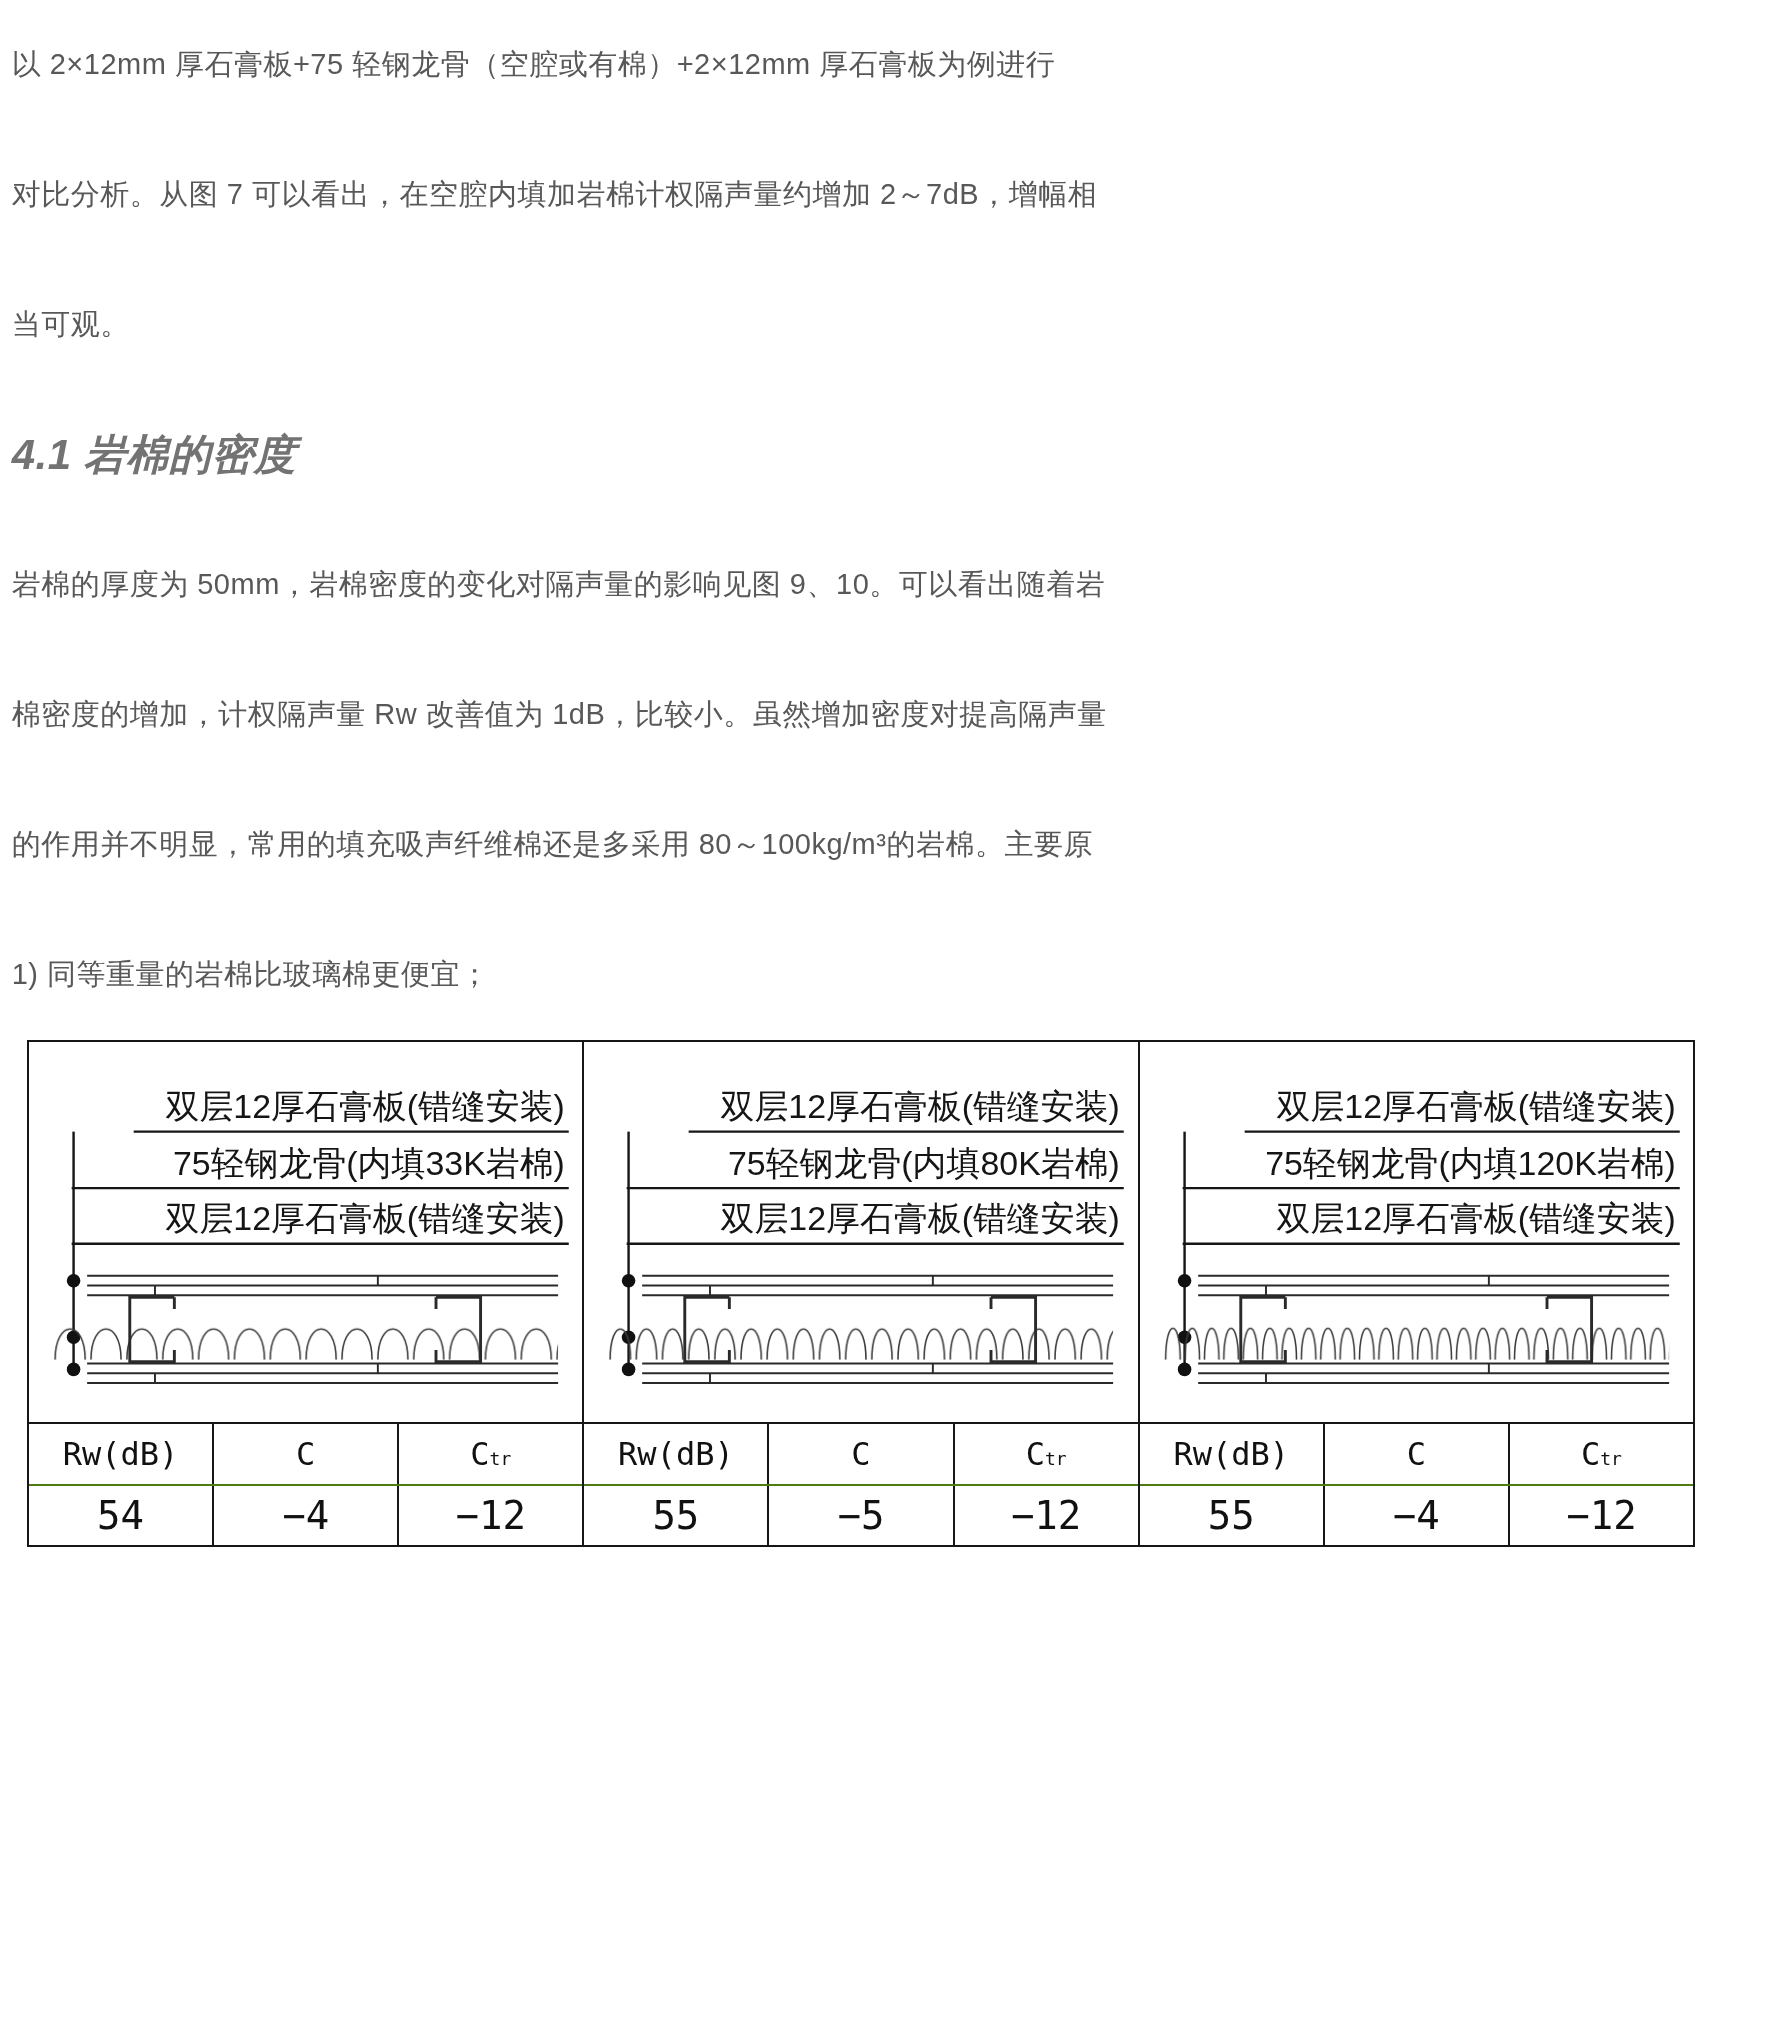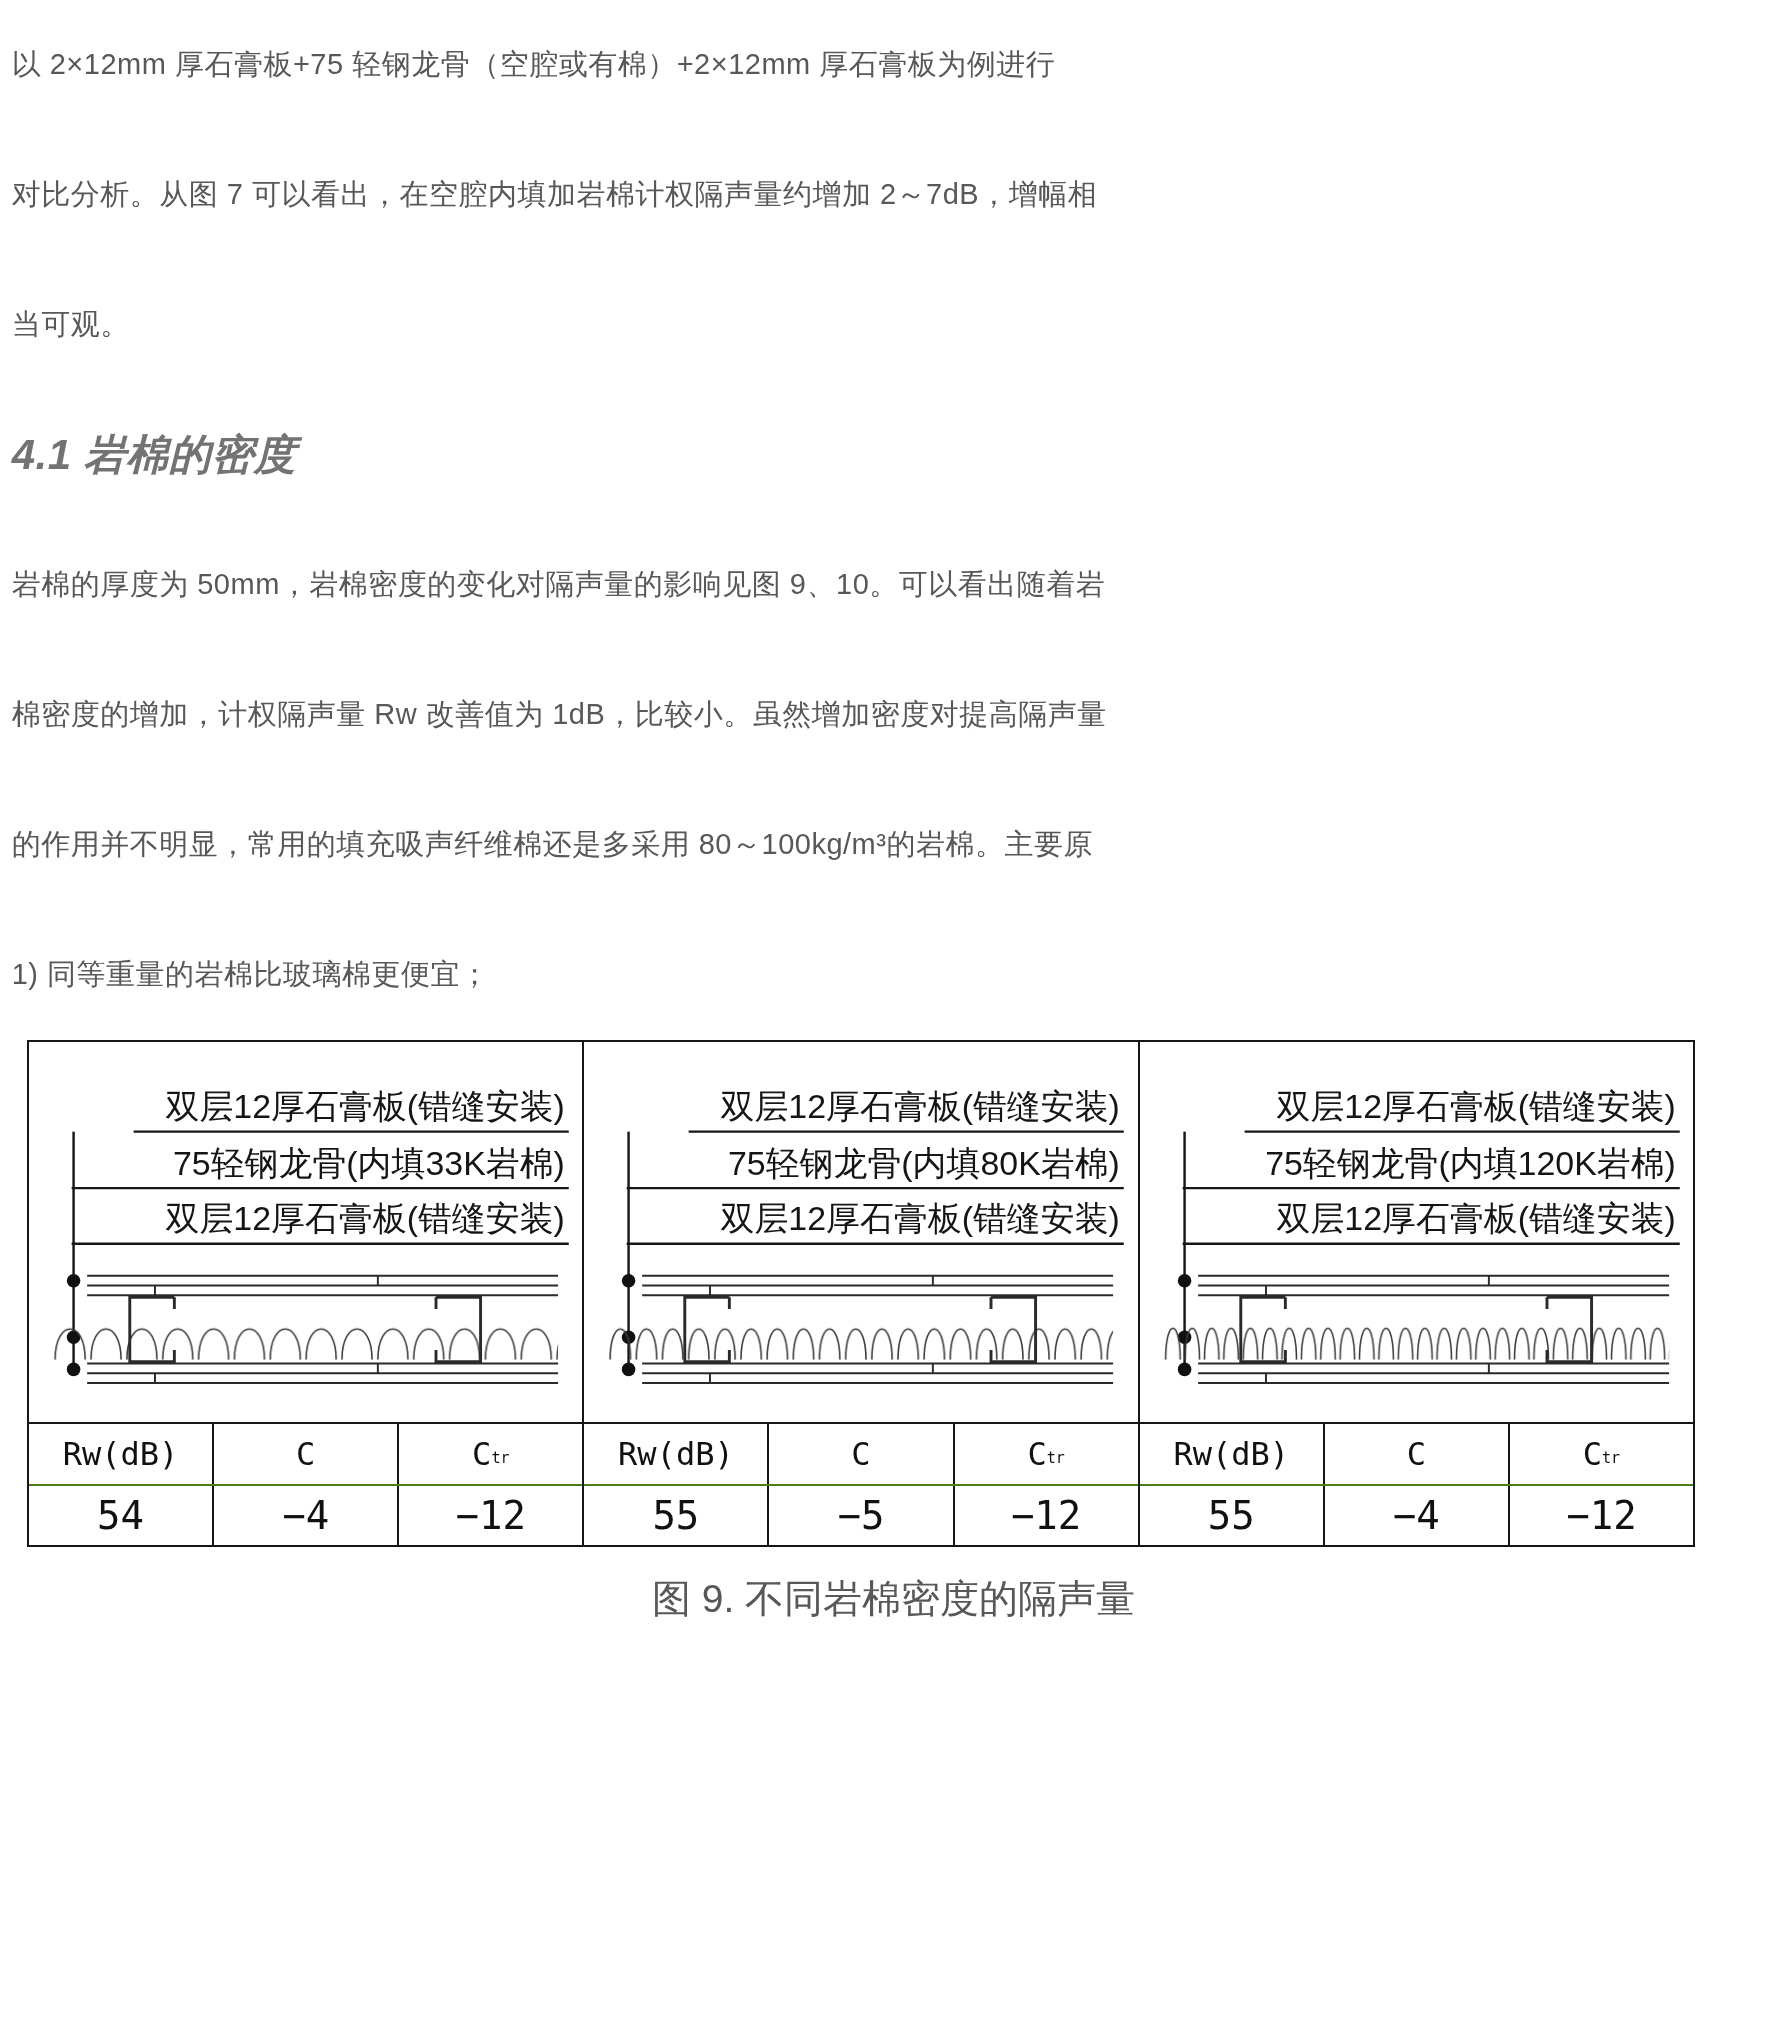--- a/index.html
+++ b/index.html
@@ -15,21 +15,21 @@
   .panel-top{height:380px;position:relative;}
   .panel-top svg{display:block;width:100%;height:100%;}
   svg text.flabel{font-family:"Liberation Sans",sans-serif;font-size:35px;fill:#151515;}
   .panel-table{border-top:2.9px solid #161616;display:flex;flex-direction:column;color:#111;}
   .ptr{display:flex;height:59px;}
   .ptr.hdr{border-bottom:2px solid #4d7c0f;height:60px;}
   .ptd{flex:1 1 0;display:flex;align-items:center;justify-content:center;border-right:2px solid #161616;font-family:"DejaVu Sans Mono","Liberation Mono",monospace;}
   .ptd:last-child{border-right:none;}
   .ptr.hdr .ptd{font-size:32px;}
   .ptr.val .ptd{font-size:39px;}
-  .ptd sub{font-size:15px;transform:translateY(3.9px);}
+  .ptd sub{font-size:18px;transform:translateY(3.9px);}
   .caption{width:1787px;text-align:center;margin-top:25px;font-size:39px;color:#585858;}
 </style>
 </head>
 <body>
 
 <div class="doc">
 
   <div class="text-block">
     <div class="tl">以 2×12mm 厚石膏板+75 轻钢龙骨（空腔或有棉）+2×12mm 厚石膏板为例进行</div>
     <div class="tl">对比分析。从图 7 可以看出，在空腔内填加岩棉计权隔声量约增加 2～7dB，增幅相</div>
@@ -211,16 +211,15 @@
         <div class="ptr val">
           <div class="ptd">55</div>
           <div class="ptd">−4</div>
           <div class="ptd">−12</div>
         </div>
       </div>
     </div>
 
   </div>
 
-  <div class="caption">图 9. 不同岩棉密度的隔声量</div>
 
 </div>
 
 
 </body></html>

